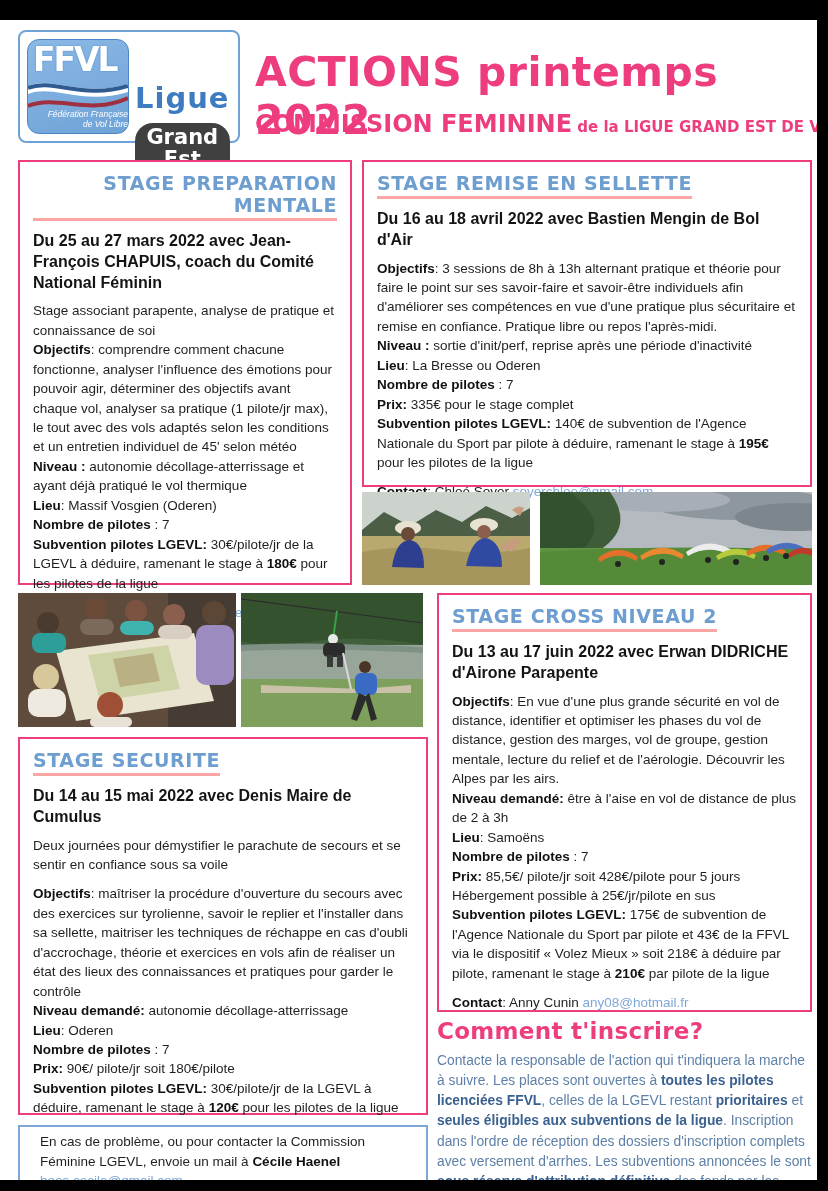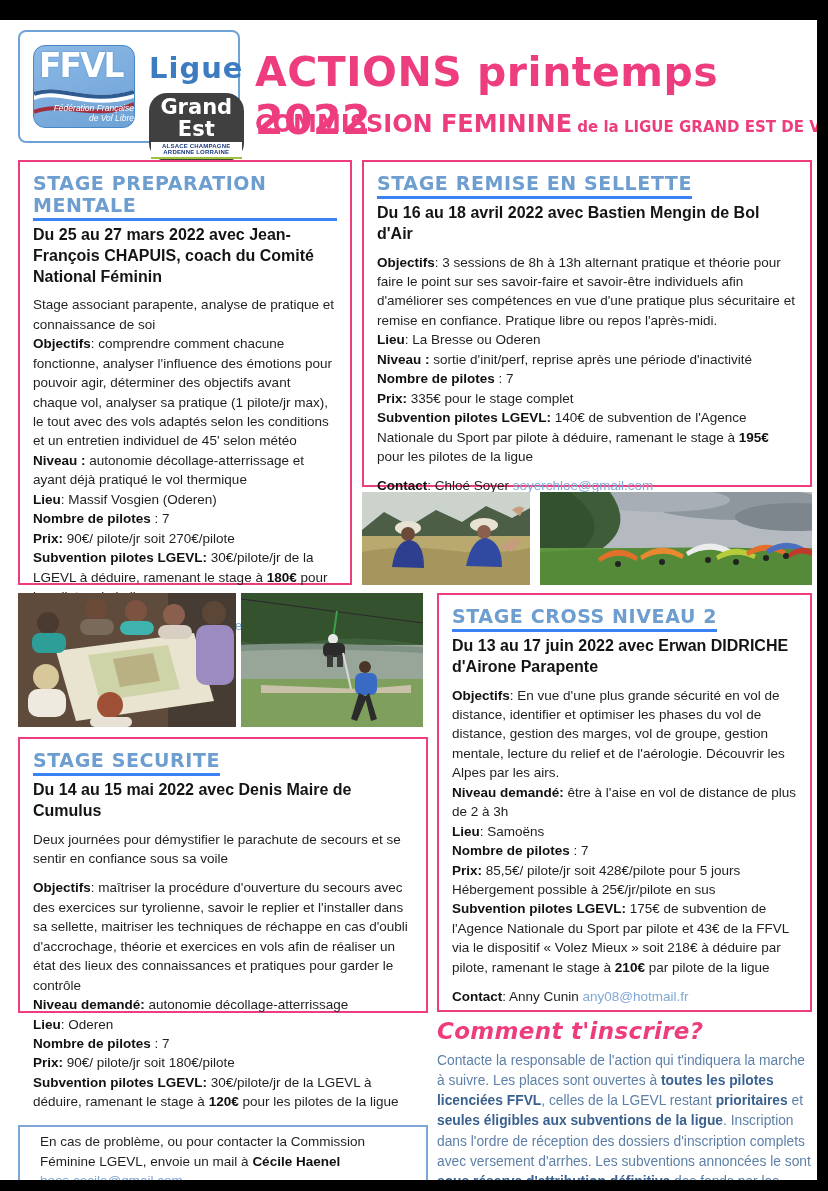--- a/index.html
+++ b/index.html
@@ -6,29 +6,29 @@
   html,body{margin:0;padding:0;background:#000;}
   .page{position:relative;width:828px;height:1191px;background:#fff;overflow:hidden;
         font-family:"Liberation Sans",sans-serif;}
   .blackbar{position:absolute;background:#000;}
   #bar-top{left:0;top:0;width:828px;height:20px;}
   #bar-bottom{left:0;top:1180px;width:828px;height:11px;}
   #bar-right{left:817px;top:20px;width:11px;height:1160px;}
 
   
   .logo-box{position:absolute;left:18px;top:30px;width:222px;height:113px;border:2px solid #6fa3d8;
-            border-radius:8px;background:#fff;display:flex;gap:12px;padding:13px;box-sizing:border-box;}
+            border-radius:8px;background:#fff;display:flex;gap:4px;padding:7px;box-sizing:border-box;}
   .ffvl-tile{width:100px;border-radius:12px;background:linear-gradient(160deg,#8cb9e6,#6ea2d6);
              border:1px solid #4a87c7;position:relative;overflow:hidden;flex:none;}
   .ffvl-text{position:absolute;top:0px;left:5px;font-size:33px;font-weight:bold;color:#fff;
              letter-spacing:-2px;text-shadow:0 0 2px #4a87c7;font-family:"DejaVu Sans",sans-serif;}
   .ffvl-waves{position:absolute;left:0;top:36px;width:100%;}
   .fede-text{position:absolute;bottom:4px;width:100%;text-align:right;color:#fff;font-size:8.5px;
              font-style:italic;line-height:1.2;}
-  .logo-right{flex:1;display:flex;flex-direction:column;padding:2px 2px;}
+  .logo-right{flex:1;display:flex;flex-direction:column;padding:2px 2px;margin-top:36px;}
   .ligue-text{color:#3e7cc1;font-size:29px;font-weight:800;letter-spacing:1px;margin-top:4px;
               font-family:"DejaVu Sans",sans-serif;}
   .grandest-box{margin-top:8px;width:100%;box-sizing:border-box;background:#404040;color:#fff;
                 text-align:center;font-weight:800;font-size:21px;padding:3px 2px 2px;
                 font-family:"DejaVu Sans",sans-serif;line-height:1.05;border-radius:18px;}
   .ge-region{display:block;background:#fff;color:#17377c;font-weight:bold;font-size:6px;
              letter-spacing:.2px;margin-top:2px;padding:1px 0;border-bottom:2px solid #9ec33b;
              font-family:"Liberation Sans",sans-serif;}
   .page-title{position:absolute;left:255px;top:48px;font-size:41px;font-weight:800;color:#ee3d7f;
               letter-spacing:.5px;font-family:"DejaVu Sans",sans-serif;}
@@ -36,25 +36,25 @@
                  font-family:"DejaVu Sans",sans-serif;white-space:nowrap;}
   .sub-big{font-size:24px;font-weight:800;}
   .sub-small{font-size:15px;font-weight:800;}
 
   
   .stage-box{position:absolute;border:2px solid #ee3d7f;background:#fff;padding:10px 13px;
              box-sizing:border-box;}
   #box-mentale {left:18px; top:160px; width:334px; height:425px;}
   #box-sellette{left:362px;top:160px; width:450px; height:327px;}
   #box-cross   {left:437px;top:593px; width:375px; height:419px;}
-  #box-securite{left:18px; top:737px; width:410px; height:276px;}
+  #box-securite{left:18px; top:737px; width:410px; height:378px;}
   .stage-title{display:inline-block;color:#6d9ecf;font-size:19px;font-weight:800;letter-spacing:.6px;
-               border-bottom:3px solid #3b82f6;padding-bottom:2px;
-               font-family:"DejaVu Sans",sans-serif;}
-  .stage-heading{font-size:16px;font-weight:bold;color:#141414;margin-top:4px;line-height:1.3;}
+               border-bottom:3px solid #fca5a5;padding-bottom:2px;
+               font-family:"DejaVu Sans",sans-serif;text-align:right;}
+  .stage-heading{font-size:16px;font-weight:bold;color:#141414;margin-top:10px;line-height:1.3;}
   .stage-body{margin-top:8px;font-size:13.5px;line-height:1.44;color:#1f1f1f;}
   .line{}
   .line.gap{margin-top:10px;}
   .run-label{font-weight:bold;color:#111;}
   .run-bold{font-weight:bold;color:#111;text-align:right;}
   a.run-link{color:#7fa8d8;text-decoration:none;cursor:pointer;}
 
   
   .photo{position:absolute;overflow:hidden;}
   .photo svg{display:block;width:100%;height:100%;}
@@ -62,21 +62,21 @@
   #photo-gliders {left:540px;top:492px;width:272px;height:93px;}
   #photo-map     {left:18px; top:593px;width:218px;height:134px;}
   #photo-tyro    {left:241px;top:593px;width:182px;height:134px;}
 
   
   #problem-box{position:absolute;left:18px;top:1125px;width:410px;min-height:47px;
                border:2px solid #7da7d9;padding:5px 20px;box-sizing:border-box;
                font-size:13.5px;line-height:1.45;color:#1f1f1f;background:#fff;}
   #inscription{position:absolute;left:437px;top:1018px;width:377px;}
   .inscription-heading{color:#ee3d7f;font-size:23px;font-weight:800;letter-spacing:.3px;
-                       font-family:"DejaVu Sans",sans-serif;font-style:italic;}
+                       font-family:"DejaVu Sans",sans-serif;}
   .inscription-body{margin-top:7px;font-size:13.8px;line-height:1.46;color:#5e80a8;}
   .inscription-body .run-bold{color:#3a618f;}
   .inscription-body .run-plain{color:#5e80a8;}
 </style>
 </head>
 <body>
 
 <div class="page">
 
   <div class="blackbar" id="bar-top"></div>
@@ -110,33 +110,32 @@
 
   <div class="stage-box" id="box-mentale">
     <div><span class="stage-title">STAGE PREPARATION MENTALE</span></div>
     <div class="stage-heading">Du 25 au 27 mars 2022 avec Jean-François CHAPUIS, coach du Comité National Féminin</div>
     <div class="stage-body">
         <div class="line"><span class="run-plain">Stage associant parapente, analyse de pratique et connaissance de soi</span></div>
         <div class="line"><span class="run-label">Objectifs</span><span class="run-plain">: comprendre comment chacune fonctionne, analyser l'influence des émotions pour pouvoir agir, déterminer des objectifs avant chaque vol, analyser sa pratique (1 pilote/jr max), le tout avec des vols adaptés selon les conditions et un entretien individuel de 45' selon météo</span></div>
         <div class="line"><span class="run-label">Niveau :</span><span class="run-plain"> autonomie décollage-atterrissage et ayant déjà pratiqué le vol thermique</span></div>
         <div class="line"><span class="run-label">Lieu</span><span class="run-plain">: Massif Vosgien (Oderen)</span></div>
         <div class="line"><span class="run-label">Nombre de pilotes</span><span class="run-plain"> : 7</span></div>
-        <div class="line"><span class="run-label">Prix:</span><span class="run-plain"> 90€/ pilote/jr soit 270€/pilote</span></div>
         <div class="line"><span class="run-label">Subvention pilotes LGEVL:</span><span class="run-plain"> 30€/pilote/jr de la LGEVL à déduire, ramenant le stage à </span><span class="run-bold">180€</span><span class="run-plain"> pour les pilotes de la ligue</span></div>
         <div class="line gap"><span class="run-label">Contact</span><span class="run-plain">: Sandra Antony </span><a class="run-link">sandralgevl@gmail.com</a></div>
       </div>
   </div>
 
   <div class="stage-box" id="box-sellette">
     <div><span class="stage-title">STAGE REMISE EN SELLETTE</span></div>
     <div class="stage-heading">Du 16 au 18 avril 2022 avec Bastien Mengin de Bol d'Air</div>
     <div class="stage-body">
         <div class="line"><span class="run-label">Objectifs</span><span class="run-plain">: 3 sessions de 8h à 13h alternant pratique et théorie pour faire le point sur ses savoir-faire et savoir-être individuels afin d'améliorer ses compétences en vue d'une pratique plus sécuritaire et remise en confiance. Pratique libre ou repos l'après-midi.</span></div>
+        <div class="line"><span class="run-label">Niveau :</span><span class="run-plain"> sortie d'init/perf, reprise après une période d'inactivité</span></div>
         <div class="line"><span class="run-label">Lieu</span><span class="run-plain">: La Bresse ou Oderen</span></div>
-        <div class="line"><span class="run-label">Niveau :</span><span class="run-plain"> sortie d'init/perf, reprise après une période d'inactivité</span></div>
         <div class="line"><span class="run-label">Nombre de pilotes</span><span class="run-plain"> : 7</span></div>
         <div class="line"><span class="run-label">Prix:</span><span class="run-plain"> 335€ pour le stage complet</span></div>
         <div class="line"><span class="run-label">Subvention pilotes LGEVL:</span><span class="run-plain"> 140€ de subvention de l'Agence Nationale du Sport par pilote à déduire, ramenant le stage à </span><span class="run-bold">195€</span><span class="run-plain"> pour les pilotes de la ligue</span></div>
         <div class="line gap"><span class="run-label">Contact</span><span class="run-plain">: Chloé Soyer </span><a class="run-link">soyerchloe@gmail.com</a></div>
       </div>
   </div>
 
   <div class="photo" id="photo-sitting" title="Deux pilotes assises dans l'herbe face aux montagnes">
     <svg viewBox="0 0 168 93" preserveAspectRatio="none">
       <rect width="168" height="93" fill="#ccd2cc"></rect>

